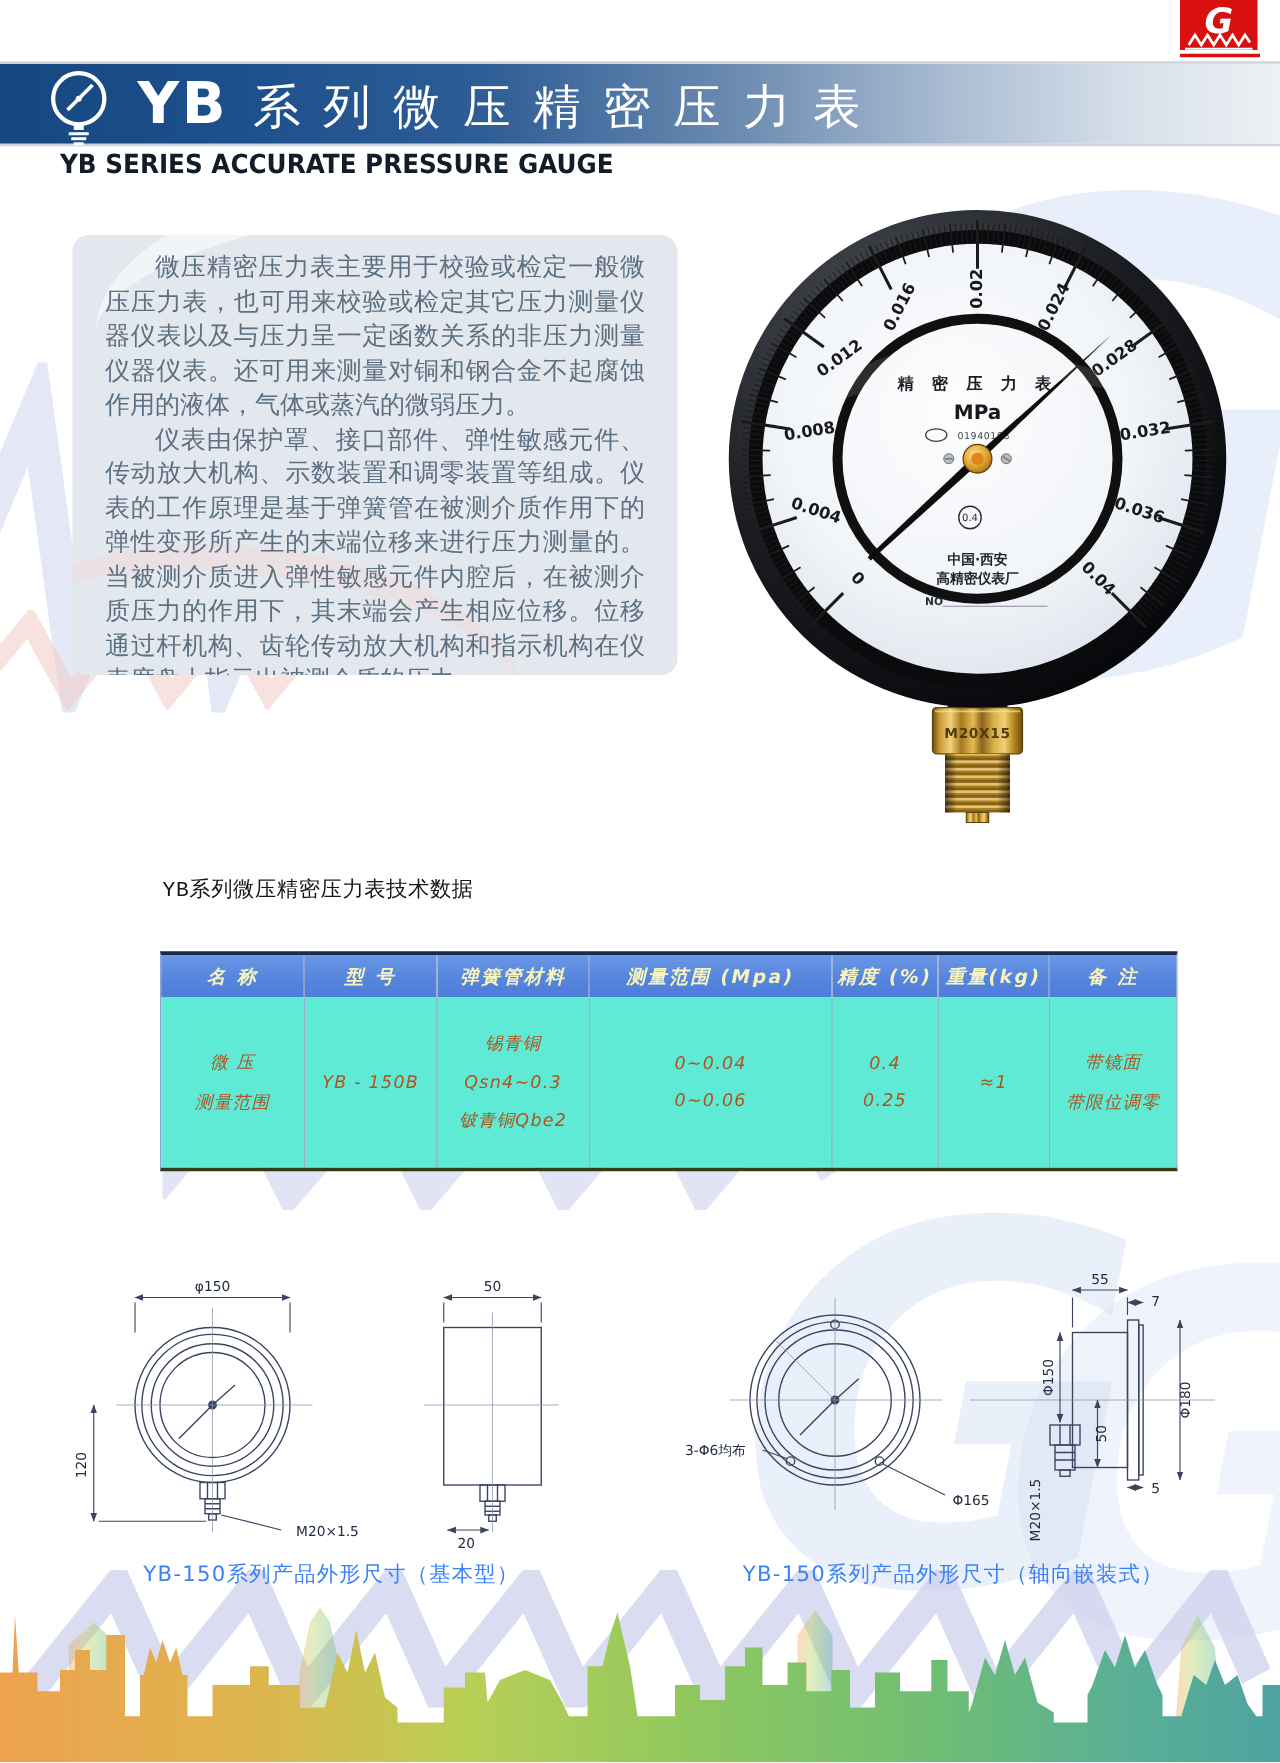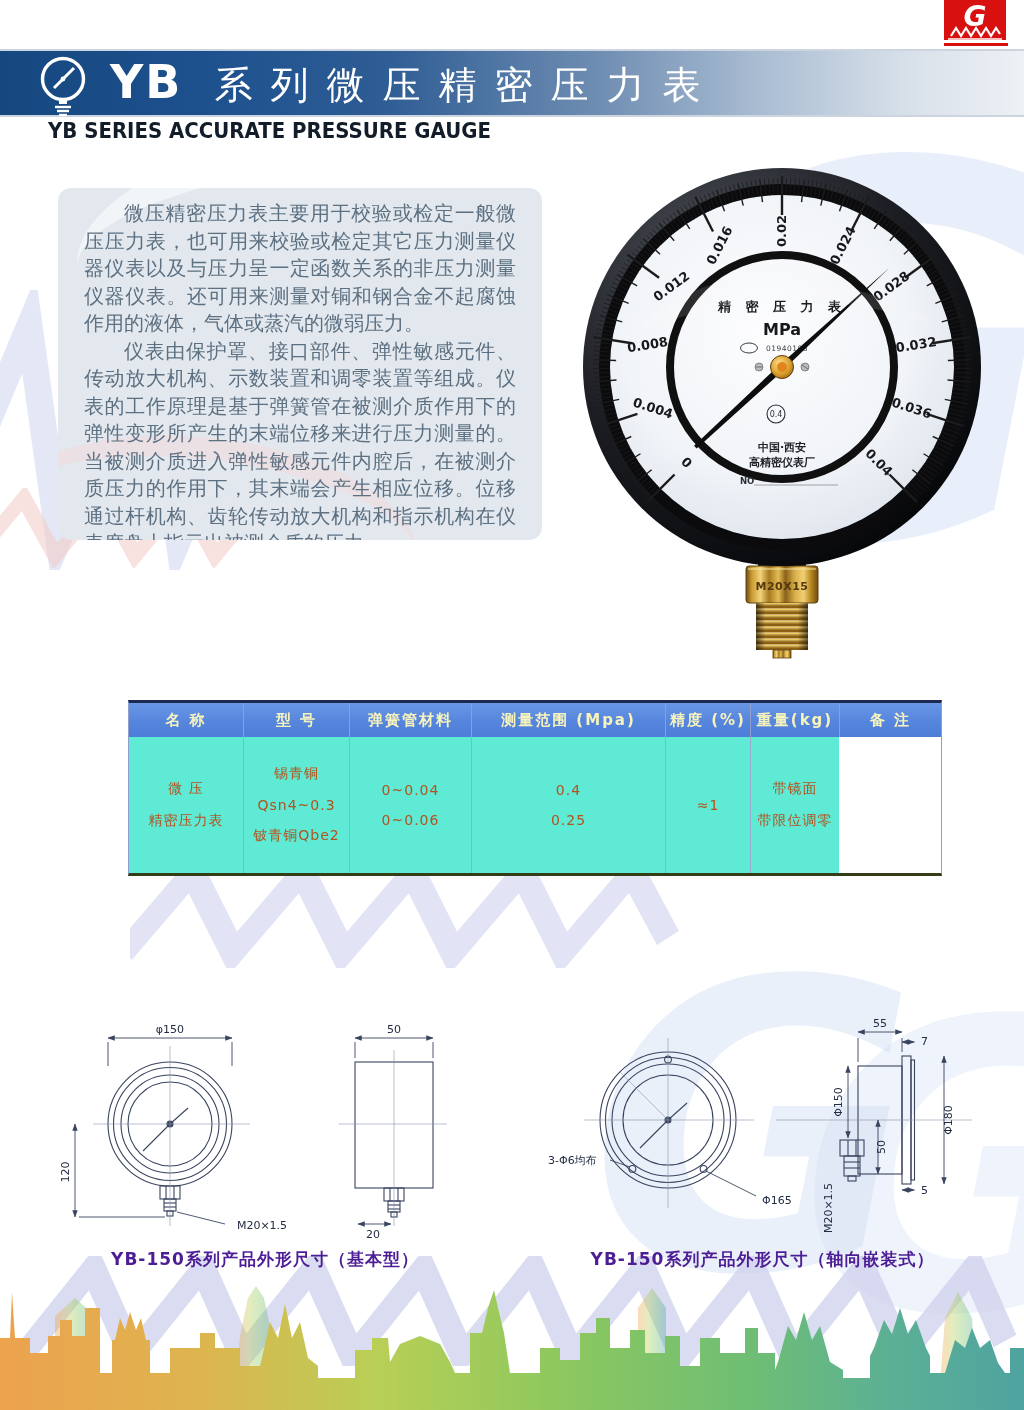--- a/index.html
+++ b/index.html
@@ -10,54 +10,54 @@
   .wm{position:absolute;z-index:0;pointer-events:none;}
   .wm-g{font-family:"DejaVu Sans",sans-serif;font-weight:bold;font-style:italic;line-height:.8;}
   
   #top-logo{left:944px;top:0;width:64px;height:46px;z-index:3;}
   
   #header-bar{left:0;top:49px;width:1024px;height:64px;z-index:2;
     background:linear-gradient(90deg,#16477f 0%,#1d518e 20%,#2f5d95 38%,#6d8cb1 58%,#a9bcd2 74%,#d6dfe9 88%,#eef1f5 100%);
     border-top:2px solid #ccd5df;border-bottom:2px solid #ccd5df;display:flex;align-items:center;}
   #header-icon{margin-left:34px;width:58px;height:62px;margin-top:6px;flex:none;}
   #header-title{margin-left:18px;color:#ffffff;white-space:nowrap;display:flex;align-items:baseline;}
-  #header-title .yb{font-size:46px;font-weight:bold;letter-spacing:2px;margin-right:32px;}
+  #header-title .yb{font-size:46px;font-weight:bold;letter-spacing:2px;margin-right:20px;}
   #header-title .cn{font-size:38px;font-weight:normal;letter-spacing:18px;}
   #subtitle{left:48px;top:119px;z-index:2;font-size:21px;font-weight:bold;color:#121d29;
     transform:scaleX(.94);transform-origin:left;letter-spacing:0;}
   
   #intro-box{left:58px;top:188px;width:484px;height:352px;background:#e3e8ee;border-radius:13px;
     z-index:1;overflow:hidden;box-sizing:border-box;padding:12px 26px 0 26px;}
   #intro-box::before{content:"";position:absolute;left:18px;top:-60px;width:520px;height:190px;
     border-radius:50%;border-top:36px solid rgba(255,255,255,.55);transform:rotate(-6deg);}
   #intro-box::after{content:"";position:absolute;left:-60px;bottom:-90px;width:420px;height:170px;
     border-radius:50%;border-top:22px solid rgba(244,214,212,.45);transform:rotate(7deg);}
   #intro-box p{position:relative;margin:0;text-indent:2em;font-size:20px;line-height:27.5px;
     color:#5c7082;text-align:justify;z-index:1;}
   
   #gauge-svg{left:562px;top:162px;width:440px;height:500px;z-index:1;}
   #gauge-svg text{font-family:"DejaVu Sans",sans-serif;}
   #gauge-svg .dial-num{font-size:13px;font-weight:bold;fill:#16181c;text-anchor:middle;dominant-baseline:middle;}
   
   #table-title{left:130px;top:700px;z-index:1;font-size:17px;color:#151515;letter-spacing:.5px;font-family:Liberation Mono, monospace;}
-  #spec-table{left:128px;top:700px;width:812px;z-index:1;border-top:3px solid #1c2a52;
-    border-bottom:3px solid #343d16;border-left:1px solid #8fa0cc;border-right:1px solid #8fa0cc;}
+  #spec-table{left:128px;top:761px;width:812px;z-index:1;border-top:3px solid #1c2a52;
+    border-bottom:3px solid #343d16;border-left:1px solid #8fa0cc;border-right:1px solid #8fa0cc;font-style:italic;}
   .trow{display:grid;grid-template-columns:114px 106px 122px 194px 85px 89px 102px;}
   .th{background:linear-gradient(180deg,#6a97e6 0%,#5585dd 55%,#4d7dd6 100%);color:#f7f3bd;
     font-size:15px;font-weight:bold;letter-spacing:2px;height:34px;display:flex;align-items:center;
     justify-content:center;border-left:1px solid #8fa0cc;}
   .trow > :first-child{border-left:none;}
   .td{background:#5eead4;color:#b2531f;font-size:14px;height:136px;display:flex;flex-direction:column;
     align-items:center;justify-content:center;border-left:1px solid #9aa8cc;text-align:center;}
   .td .ln{margin:7px 0;letter-spacing:1px;}
   
   .drawing{z-index:1;}
   .drawing text{font-family:"DejaVu Sans",sans-serif;}
   .dim{font-size:11px;fill:#222c42;}
-  .cap{position:absolute;z-index:1;font-size:17px;font-weight:bold;color:#4c1d95;letter-spacing:1px;
+  .cap{position:absolute;z-index:1;font-size:17px;font-weight:normal;color:#3b82f6;letter-spacing:1px;
     text-align:center;}
   
   #skyline{left:0;top:1278px;width:1024px;height:132px;z-index:2;}
 </style>
 </head>
 <body>
 <div id="page">
 
 <svg class="wm" style="left:-36px;top:290px;" width="330" height="280" viewBox="0 0 330 280">
   <polyline points="10,250 70,35 130,250 190,35 250,250 310,35" fill="none" stroke="#ccd3ee" stroke-width="26" opacity=".55" transform="skewX(-8)"></polyline>
@@ -421,21 +421,24 @@
     <div class="th">型 号</div>
     <div class="th">弹簧管材料</div>
     <div class="th">测量范围 (Mpa)</div>
     <div class="th">精度 (%)</div>
     <div class="th">重量(kg)</div>
     <div class="th">备 注</div>
   </div>
   <div class="trow">
     <div class="td">
       <div class="ln">微 压</div>
-      <div class="ln">精密压力表</div>
+      <div class="ln">测量范围</div>
+    </div>
+    <div class="td">
+      <div class="ln">YB - 150B</div>
     </div>
     <div class="td">
       <div class="ln">锡青铜</div>
       <div class="ln">Qsn4~0.3</div>
       <div class="ln">铍青铜Qbe2</div>
     </div>
     <div class="td">
       <div class="ln">0~0.04</div>
       <div class="ln">0~0.06</div>
     </div>

